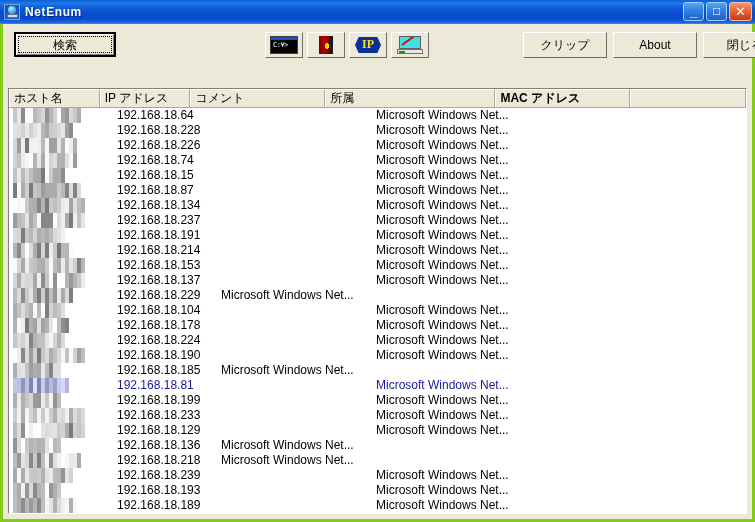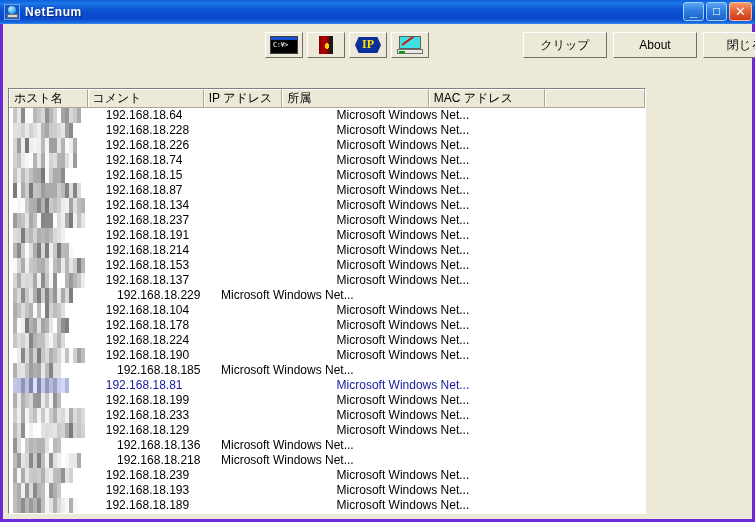--- a/index.html
+++ b/index.html
@@ -8,21 +8,21 @@
   }
   body {
     font-family: "Liberation Sans", "DejaVu Sans", sans-serif;
     -webkit-font-smoothing: none;
   }
   #app {
     position: relative;
     width: 755px;
     height: 522px;
     box-sizing: border-box;
-    background: #6d28d9;
+    background: #84cc16;
     overflow: hidden;
   }
   
   .titlebar {
     position: absolute;
     left: 0; top: 0;
     width: 755px; height: 24px;
     background: linear-gradient(to bottom,
       #0f5fd8 0%, #1268e0 6%, #1d7ae8 14%,
       #1160d8 28%, #0a4fd0 50%, #0a48cc 78%, #1a6ae0 94%, #3b8cf0 100%);
@@ -198,21 +198,21 @@
     top: 32px;
     height: 26px;
     line-height: 24px;
     font-size: 12px;
   }
 
   
   .listwrap {
     position: absolute;
     left: 5px; top: 64px;
-    width: 638px; height: 426px;
+    width: 739px; height: 426px;
     box-sizing: border-box;
     border-top: 1px solid #808080;
     border-left: 1px solid #808080;
     border-right: 1px solid #ffffff;
     border-bottom: 1px solid #ffffff;
     background: #ffffff;
     overflow: hidden;
   }
   .hdrrow {
     position: relative;
@@ -290,20 +290,24 @@
       </div>
       <div class="winbtn close">
         <span class="gl">✕</span>
       </div>
     </div>
   </div>
 
   <div class="client">
 
     <div class="toolbar" style="top:-24px;">
+      <div class="btn3d btn-search">
+        <span>検索</span>
+        <span class="focusring"></span>
+      </div>
 
 
       <div class="iconbtn" style="left:262px;">
         <div class="gbox ic-cmd">
           <div class="bar"></div>
           <div class="txt">C:¥&gt;</div>
         </div>
       </div>
 
       <div class="iconbtn" style="left:304px;">
@@ -338,24 +342,24 @@
         <span>クリップ</span>
       </div>
       <div class="btn3d btn-text" style="left:700px;width:84px;">
         <span>閉じる</span>
       </div>
     </div>
 
     <div class="listwrap">
       <div class="hdrrow" id="hdrrow">
           <div class="hdrcell" style="width: 104px;">ホスト名</div>
+          <div class="hdrcell" style="width: 104px;">IP アドレス</div>
           <div class="hdrcell" style="width: 155px;">コメント</div>
-          <div class="hdrcell" style="width: 104px;">IP アドレス</div>
           <div class="hdrcell" style="width: 196px;">所属</div>
-          <div class="hdrcell" style="width: 155px;">MAC アドレス</div>
+          <div class="hdrcell" style="width: 155px; font-weight: bold;">MAC アドレス</div>
           <div class="hdrcell" style="width: 133px;"></div>
         </div>
       <div class="rows" id="rows">
           <div class="row">
             <div class="cell c-host">
               <div class="mosaic" style="width: 68px;">
                 <i style="background: rgb(198, 198, 198);"></i>
                 <i style="background: rgb(232, 232, 232);"></i>
                 <i style="background: rgb(138, 138, 138);"></i>
                 <i style="background: rgb(251, 251, 251);"></i>

